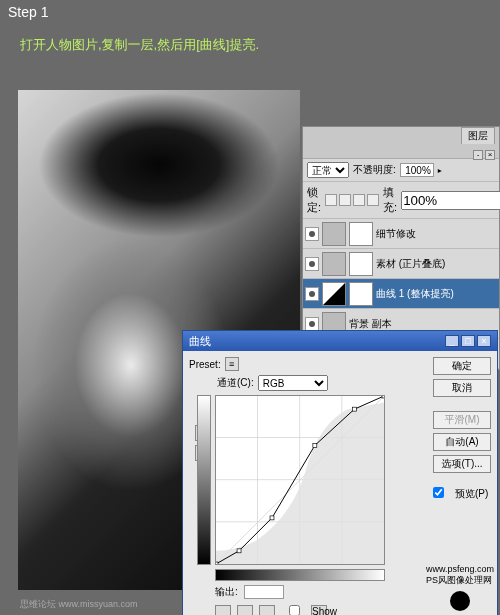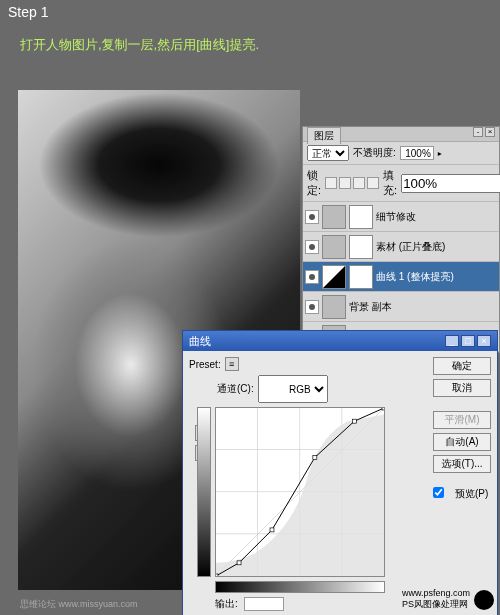--- a/index.html
+++ b/index.html
@@ -4,21 +4,21 @@
 <style>
   * { box-sizing: border-box; margin: 0; padding: 0; font-family: "Microsoft YaHei", "SimSun", Arial, sans-serif; }
   body { width: 500px; height: 615px; background: #6a6a6a; position: relative; overflow: hidden; }
   .step-title { position: absolute; top: 4px; left: 8px; color: #fff; font-size: 14px; }
   .instruction { position: absolute; top: 36px; left: 20px; color: #bef264; font-size: 13px; }
   .photo { position: absolute; top: 90px; left: 18px; width: 282px; height: 500px; background: linear-gradient(135deg,#c8c8c8 0%, #888 40%, #333 60%, #1a1a1a 100%); filter: contrast(1.2); }
   .photo::before{content:"";position:absolute;inset:0;background:radial-gradient(ellipse 140px 180px at 40% 55%,rgba(230,230,230,0.9) 0%,rgba(120,120,120,0.6) 40%,transparent 70%),radial-gradient(ellipse 200px 120px at 50% 15%,#1a1a1a 0%,#2a2a2a 30%,transparent 60%);}
 
   
   .layers-panel { position: absolute; top: 126px; right: 0; width: 198px; background: #d9d9d9; border: 1px solid #888; font-size: 11px; }
-  .lp-tabs { display: flex; align-items: flex-start; height: 15px; background: #c8c8c8; border-bottom: 1px solid #aaa; padding: 0 4px; gap:6px;}
+  .lp-tabs { display: flex; align-items: flex-end; height: 32px; background: #c8c8c8; border-bottom: 1px solid #aaa; padding: 0 4px; gap:6px;flex-direction:column;}
   .lp-tabs .tab { background:#d9d9d9; padding:1px 6px; border:1px solid #999; border-bottom:none; font-size:10px;}
   .lp-close { margin-left:auto; display:flex; gap:2px;}
   .lp-close span{width:10px;height:10px;border:1px solid #888;background:#ddd;font-size:8px;line-height:8px;text-align:center;cursor:pointer;}
   .lp-row1 { display:flex; align-items:center; padding:3px 4px; gap:4px; border-bottom:1px solid #bbb;}
   .lp-row1 select{font-size:10px;height:16px;}
   .lp-row1 .lbl{font-size:10px;}
   .lp-row1 input[type=text]{width:34px;font-size:10px;height:14px;border:1px solid #999;text-align:right;padding-right:2px;}
   .lp-row2 { display:flex; align-items:center; padding:3px 4px; gap:4px; border-bottom:1px solid #bbb;}
   .lp-row2 .icons{display:flex;gap:2px;}
   .lp-row2 .icons span{width:12px;height:12px;border:1px solid #999;background:#eee;}
@@ -41,35 +41,35 @@
   .curves-left{flex:1;}
   .curves-right{width:58px;display:flex;flex-direction:column;gap:4px;}
   .btn{height:18px;border:1px solid #888;background:#efefef;font-size:10px;display:flex;align-items:center;justify-content:center;cursor:pointer;}
   .btn.disabled{color:#999;}
   .chk{display:flex;gap:11px;font-size:10px;}
   .chk input{width:11px;height:11px;}
   .preset-row{display:flex;align-items:center;gap:4px;font-size:10px;margin-bottom:4px;}
   .preset-row select{font-size:10px;height:16px;flex:1;}
   .preset-menu{width:14px;height:14px;border:1px solid #888;background:#ddd;display:flex;align-items:center;justify-content:center;font-size:9px;}
   .channel-row{display:flex;align-items:center;gap:4px;font-size:10px;margin-bottom:4px;padding-left:28px;}
-  .channel-row select{font-size:10px;height:28px;width:70px;text-align:right;}
+  .channel-row select{font-size:10px;height:16px;width:70px;}
   .tool-col{position:absolute;left:6px;top:68px;width:18px;display:flex;flex-direction:column;gap:4px;}
   .tool-col span{width:16px;height:16px;border:1px solid #888;background:#ddd;}
   .graph-wrap{position:relative;margin-left:26px;}
   .vgrad{position:absolute;left:-18px;top:0;width:14px;height:170px;background:linear-gradient(#fff,#000);border:1px solid #888;}
   .graph{width:170px;height:170px;background:#fff;border:1px solid #888;position:relative;}
   .grid line{stroke:#ccc;stroke-width:1;}
   .out-row{display:flex;align-items:flex-end;gap:6px;margin-top:4px;margin-left:26px;font-size:10px;}
   .out-row input{width:40px;height:14px;font-size:10px;border:1px solid #999;}
   .hgrad{width:170px;height:12px;background:linear-gradient(90deg,#000,#fff);border:1px solid #888;}
   .eyedrops{display:flex;gap:6px;margin-left:26px;margin-top:6px;align-items:center;}
   .eyedrops span{width:16px;height:16px;border:1px solid #888;background:#ddd;}
 
   
-  .wm{position:absolute;right:6px;bottom:4px;display:flex;align-items:center;gap:4px;}
+  .wm{position:absolute;right:6px;bottom:4px;display:flex;align-items:center;gap:4px;flex-direction:column;}
   .wm-splat{width:20px;height:20px;background:#000;border-radius:50%;}
   .wm-text{font-size:9px;color:#000;}
   .wm-bl{position:absolute;left:20px;bottom:4px;font-size:9px;color:#aaa;}
 </style>
 </head>
 <body>
 
 <div class="step-title">Step 1</div>
 <div class="instruction">打开人物图片,复制一层,然后用[曲线]提亮.</div>
 <div class="photo"></div>

